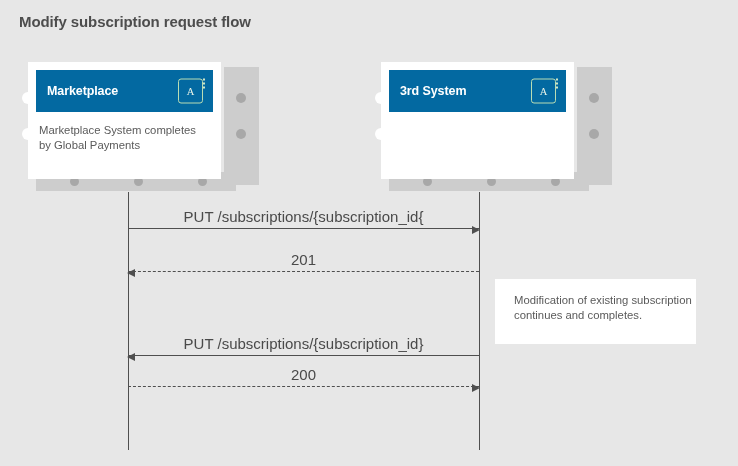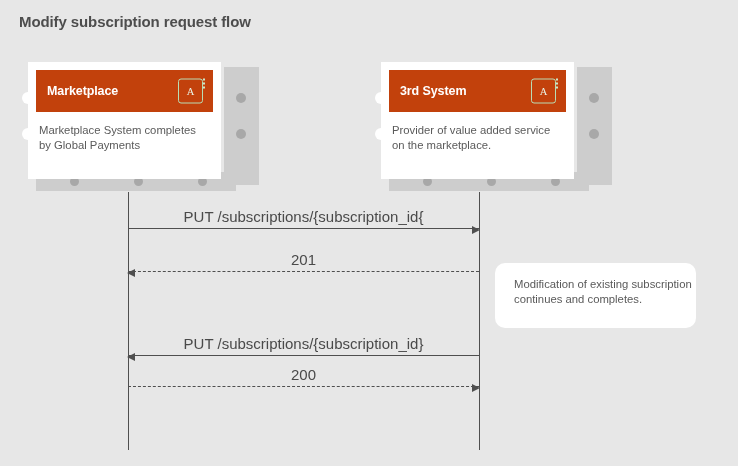--- a/index.html
+++ b/index.html
@@ -81,21 +81,21 @@
     width: 12px; height: 12px;
     border-radius: 50%;
     background: #ffffff;
   }
   .notch.n1 { top: 30px; }
   .notch.n2 { top: 66px; }
 
   .card-header {
     position: relative;
     height: 42px;
-    background: #c2410c;
+    background: #0369a1;
     display: flex;
     align-items: center;
     padding: 0 11px;
   }
   .card-title {
     font-size: 12.5px;
     font-weight: bold;
     color: #ffffff;
     letter-spacing: -0.1px;
     white-space: nowrap;
@@ -178,28 +178,27 @@
   }
 
   .m1 { top: 205px; height: 24px; }
   .m2 { top: 248px; height: 24px; }
   .m3 { top: 332px; height: 24px; }
   .m4 { top: 363px; height: 24px; }
 
   
   .note {
     position: absolute;
-    left: 495px; top: 263px;
+    left: 495px; top: 279px;
     width: 201px; height: 65px;
     background: #ffffff;
     padding: 14px 4px 0 19px;
     font-size: 11.3px;
     line-height: 14.5px;
     color: #5a5a5a;
-    border-radius: 10px;
   }
 </style>
 </head>
 <body>
 
 <div id="page-title">Modify subscription request flow</div>
 
 <div class="participant left">
 
   <div class="handle-strip-right">
@@ -251,21 +250,20 @@
     <div class="card-header">
       <span class="card-title">3rd System</span>
       <span class="badge-icon">
         <span class="frame">A</span>
         <span class="pin p1"></span>
         <span class="pin p2"></span>
         <span class="pin p3"></span>
       </span>
     </div>
 
-    <div class="card-desc">Provider of value added service on the marketplace.</div>
   </div>
 </div>
 
 <div class="lifeline ll-left"></div>
 <div class="lifeline ll-right"></div>
 
 <div class="message m1">
   <span class="msg-label">PUT /subscriptions/{subscription_id{</span>
   <span class="msg-line"></span>
   <span class="arrowhead to-right"></span>

